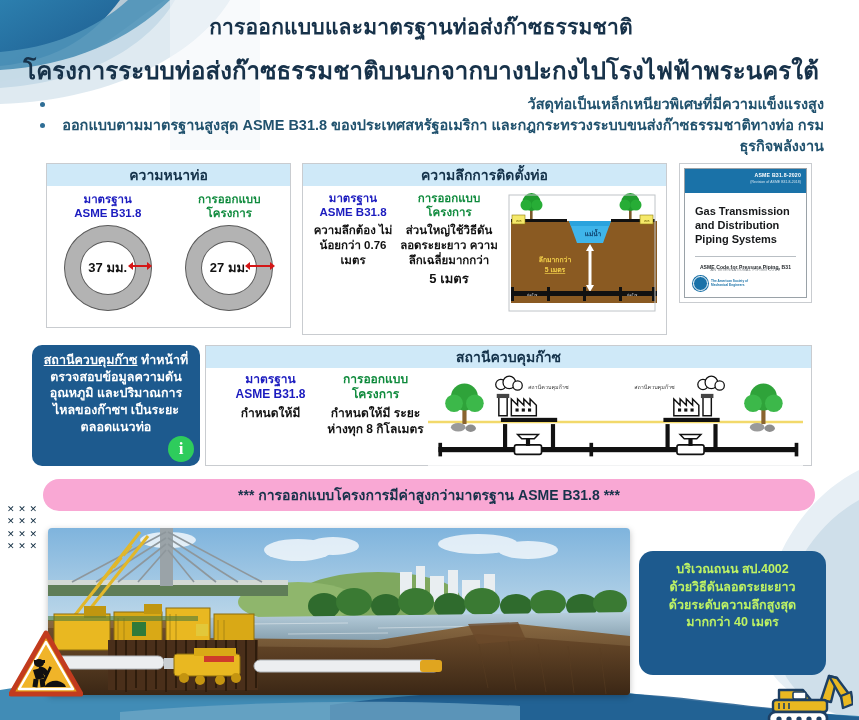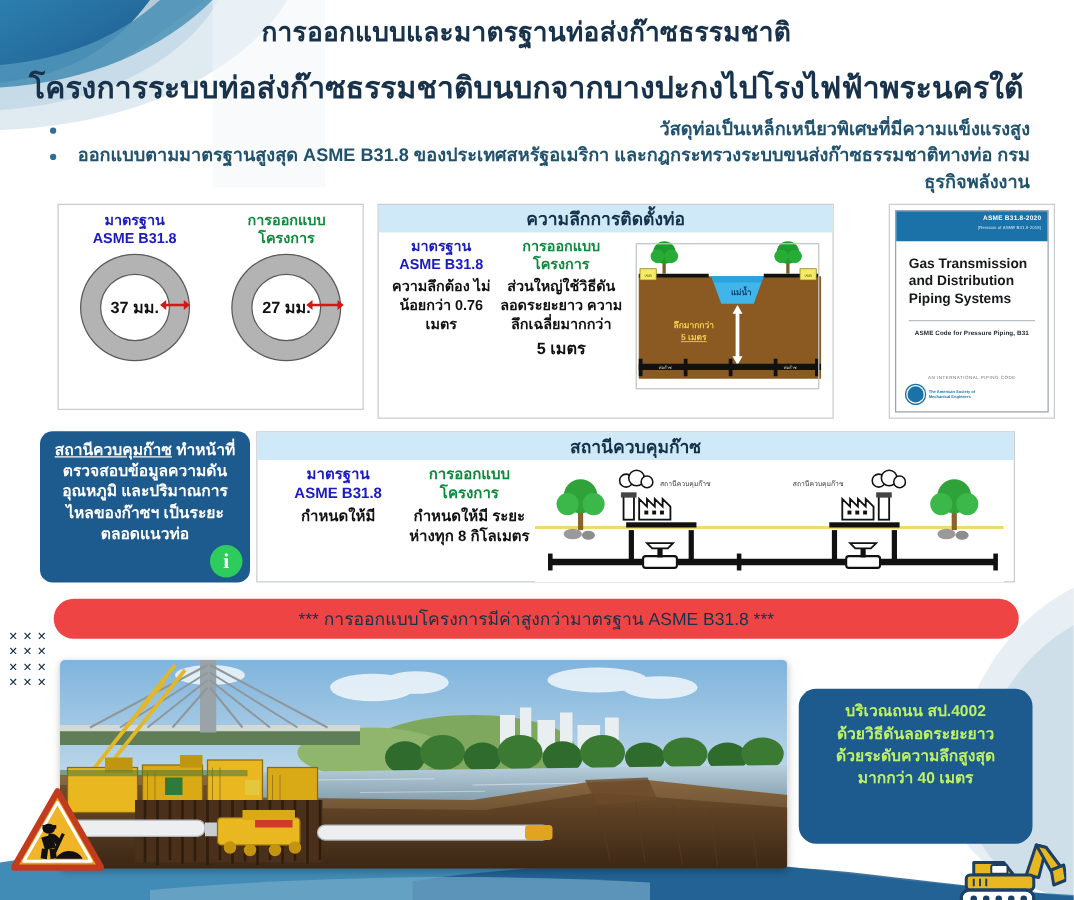--- a/index.html
+++ b/index.html
@@ -67,21 +67,21 @@
   .depth-col{width:88px;}
   .depth-col2{width:104px;}
   .depth-col .col-body,.depth-col2 .col-body{font-size:11.5px;margin-top:3px;}
   .depth-col .col-std{font-size:11.5px;}
   .depth-col2 .col-prj{font-size:11.5px;}
   .trench{position:relative;width:150px;height:124px;margin-left:6px;
           background:#ffffff;}
   .trench svg{display:block;}
 
   
-  #panel-book{left:679px;top:163px;width:133px;height:172px;padding:4px;margin-left:32px;}
+  #panel-book{left:679px;top:163px;width:133px;height:140px;padding:4px;}
   .book{position:relative;width:100%;height:100%;background:#ffffff;border:1px solid #9aa2a8;box-sizing:border-box;}
   .book-top{background:#1a72a8;height:24px;position:relative;}
   .book-top .bt1{position:absolute;right:5px;top:3px;font-size:5.2px;font-weight:bold;color:#ffffff;letter-spacing:.2px;}
   .book-top .bt2{position:absolute;right:5px;top:11px;font-size:3.4px;color:#d7e8f3;letter-spacing:.1px;}
   .book-title{margin:12px 10px 0 10px;font-size:11px;line-height:1.25;font-weight:bold;color:#16181a;}
   .book-rule{margin:10px 10px 0 10px;height:1px;background:#b9bfc4;}
   .book-sub{margin:7px 10px 0 10px;font-size:5px;font-weight:bold;color:#1d2226;text-align:center;letter-spacing:.1px;}
   .book-foot{position:absolute;left:0;right:0;bottom:6px;}
   .book-foot .bf-txt{font-size:3.6px;color:#6a7075;text-align:center;letter-spacing:.4px;margin-bottom:4px;}
   .book-logo{display:flex;align-items:center;gap:3px;margin-left:8px;}
@@ -109,23 +109,23 @@
   .st-col{width:105px;}
   .st-col .col-std{font-size:12px;}
   .st-col .col-prj{font-size:12px;}
   .st-col .col-body{font-size:12px;margin-top:4px;}
   .st-graphic{flex:1;position:relative;height:90px;}
   .st-graphic svg{display:block;}
 
   
   #banner{
     position:absolute;left:43px;top:479px;width:772px;height:32px;
-    background:#ef4444;border-radius:16px;
+    background:#f9a8d4;border-radius:16px;
     display:flex;align-items:center;justify-content:center;
-    font-size:14px;font-weight:normal;color:#17324a;
+    font-size:14px;font-weight:bold;color:#17324a;
   }
 
   
   #photo{position:absolute;left:48px;top:528px;width:582px;height:167px;
          border-radius:4px;overflow:hidden;box-shadow:0 2px 6px rgba(0,0,0,.25);}
   #photo svg{display:block;}
 
   
   #sign-roadwork{position:absolute;left:9px;top:630px;width:74px;height:68px;}
   #sign-roadwork svg{display:block;}
@@ -189,20 +189,21 @@
         <span>วัสดุท่อเป็นเหล็กเหนียวพิเศษที่มีความแข็งแรงสูง</span>
       </li>
       <li>
         <span class="dot"></span>
         <span>ออกแบบตามมาตรฐานสูงสุด ASME B31.8 ของประเทศสหรัฐอเมริกา และกฎกระทรวงระบบขนส่งก๊าซธรรมชาติทางท่อ กรมธุรกิจพลังงาน</span>
       </li>
     </ul>
   </div>
 
   <div class="panel" id="panel-thickness">
+    <div class="panel-head">ความหนาท่อ</div>
     <div class="pt-labels">
       <div class="col-std">
         <div>มาตรฐาน</div>
         <div>ASME B31.8</div>
       </div>
       <div class="col-prj">
         <div>การออกแบบ</div>
         <div>โครงการ</div>
       </div>
     </div>

